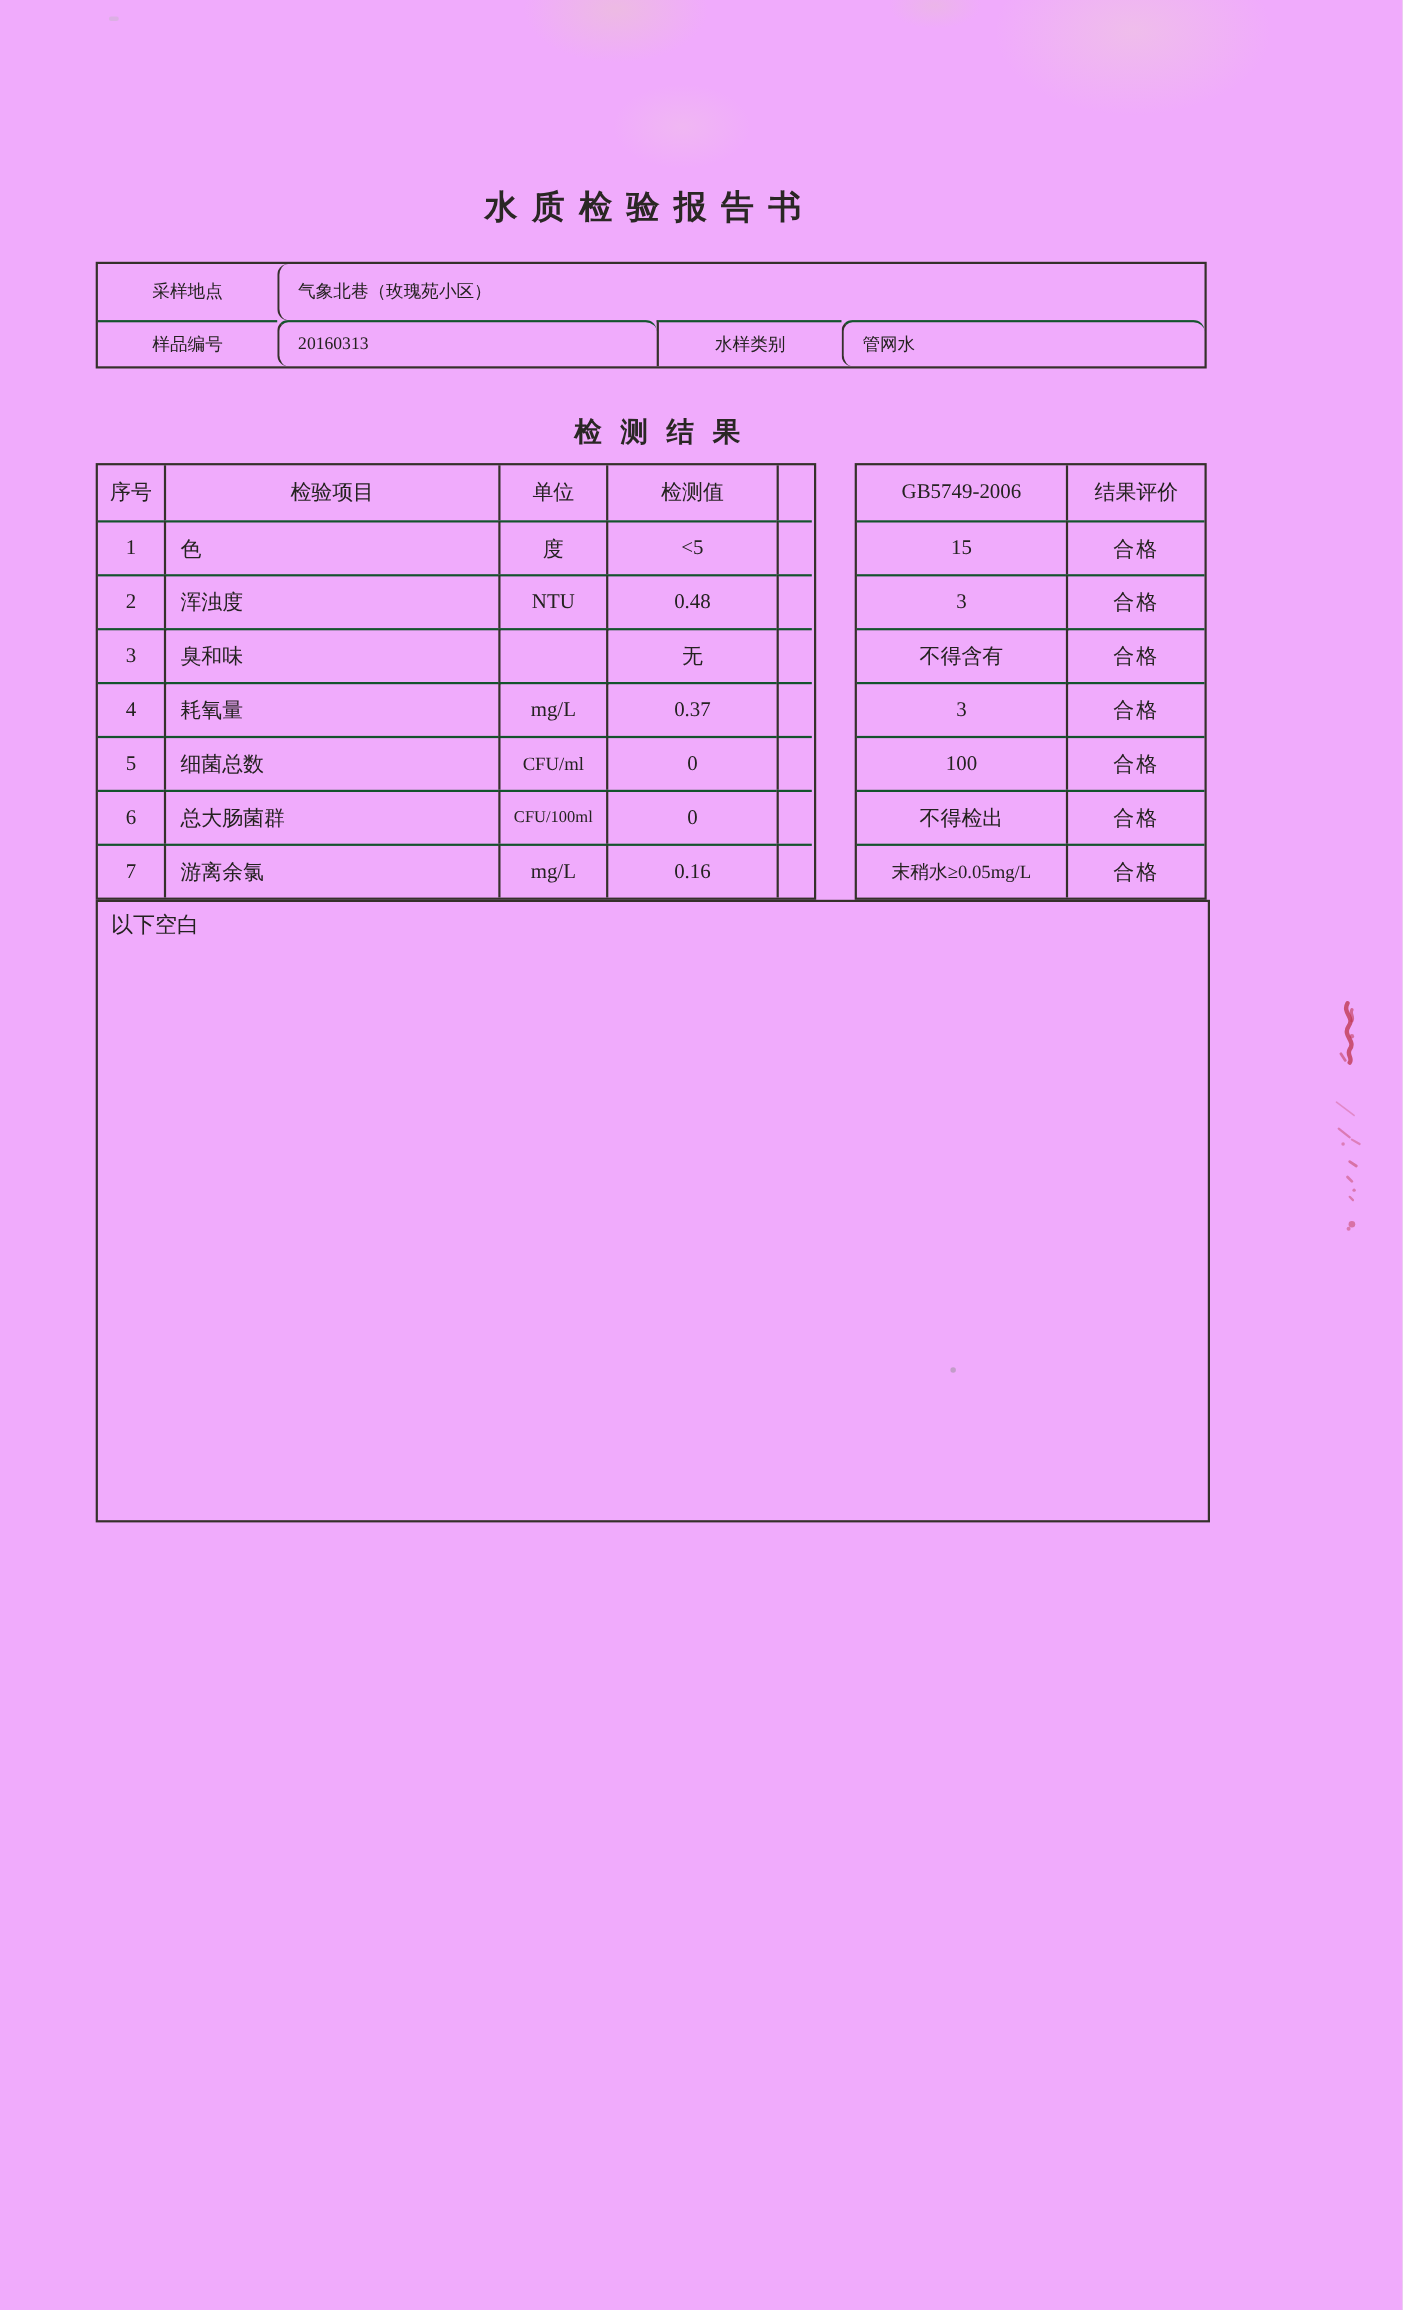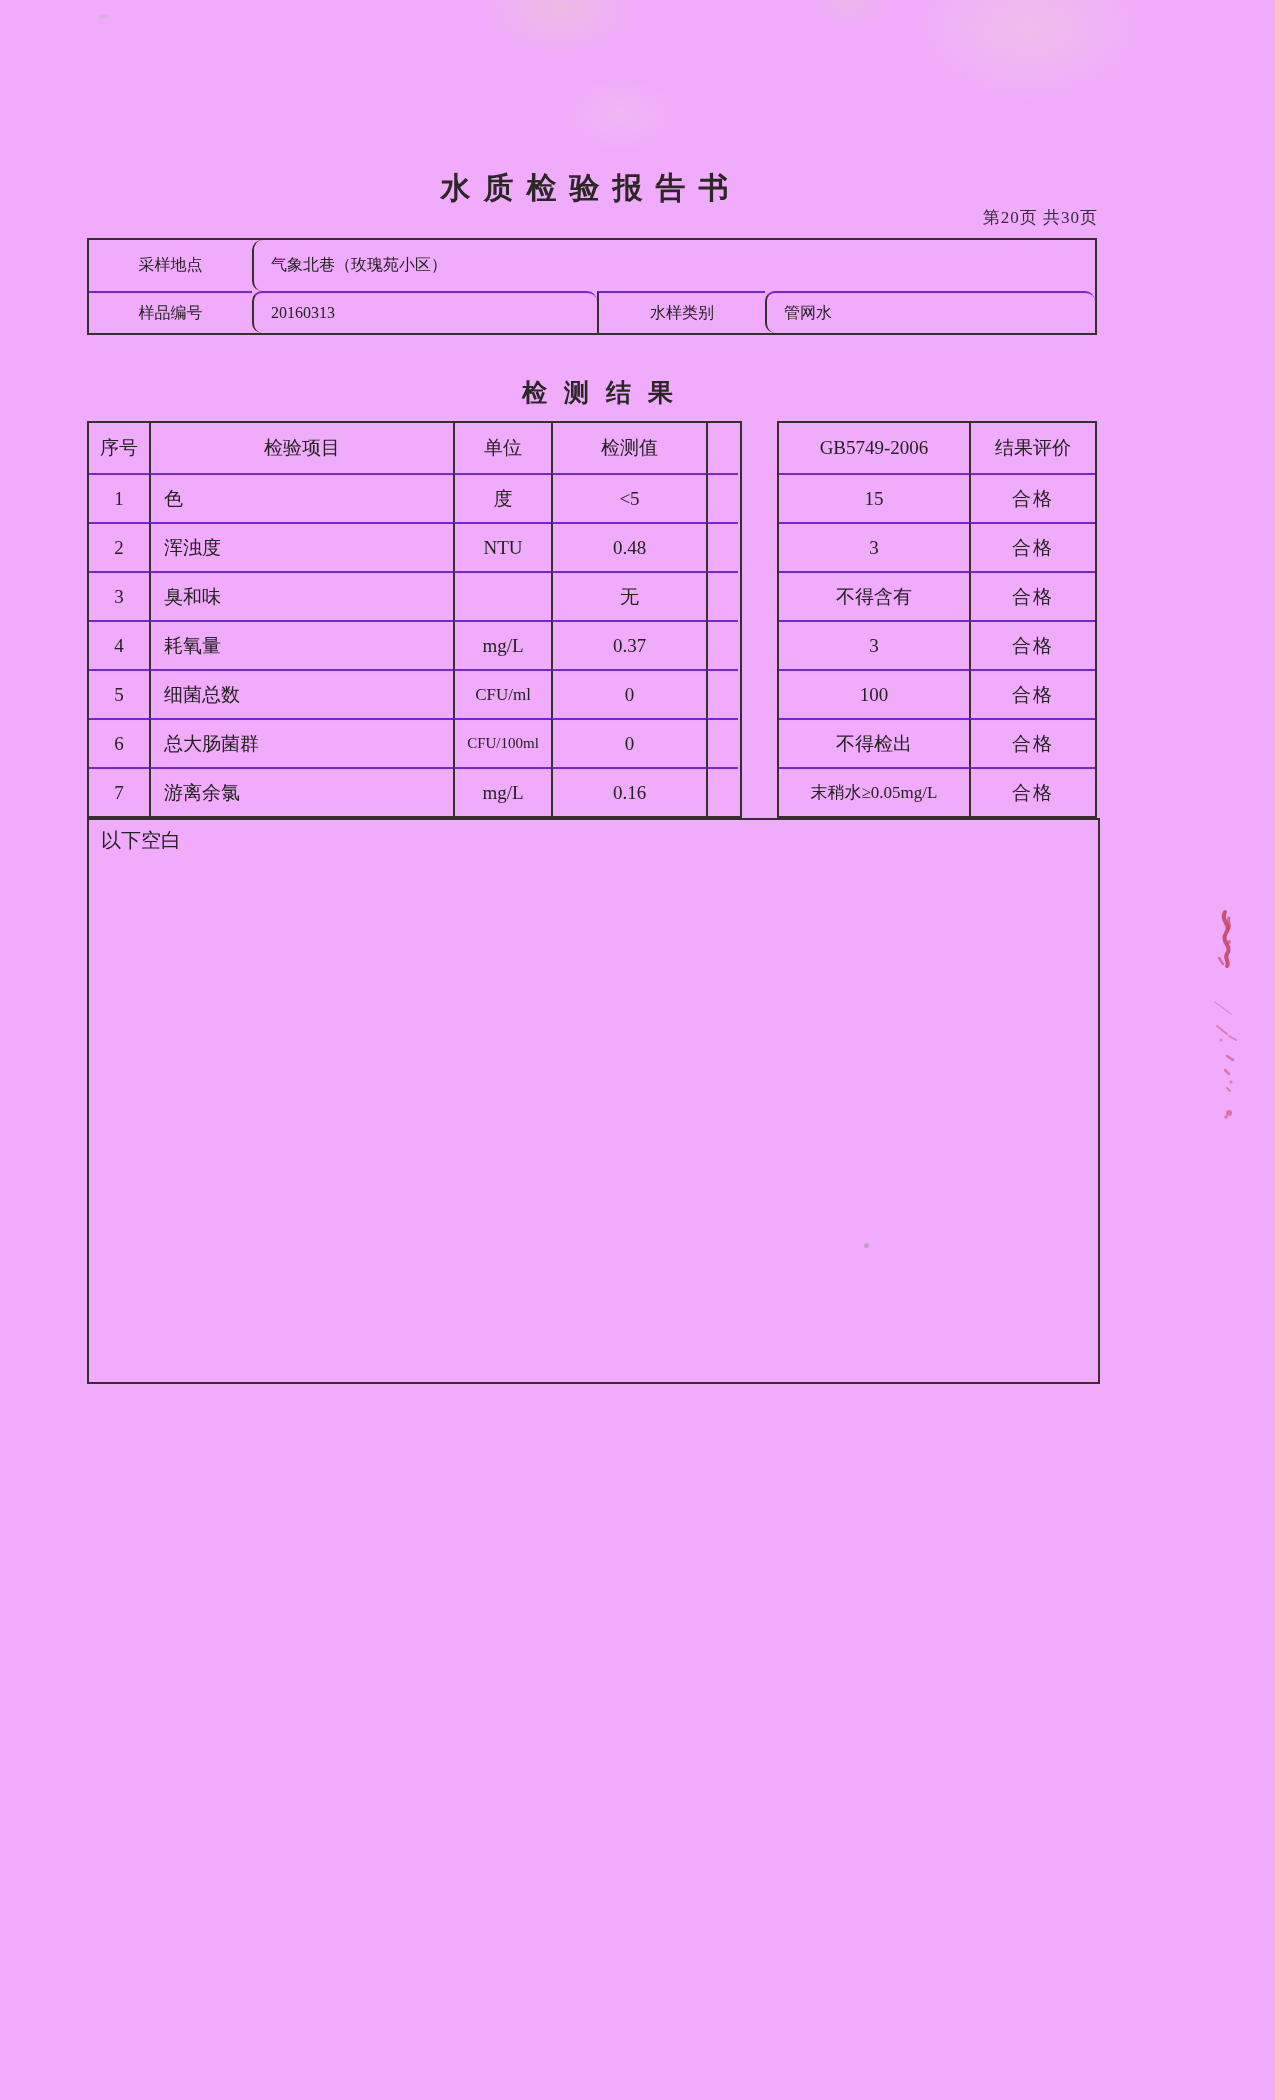--- a/index.html
+++ b/index.html
@@ -41,21 +41,21 @@
 
   .grid{
     position:absolute;display:grid;box-sizing:border-box;
     border:2px solid #35302b;background:transparent;
   }
   .c{
     display:flex;align-items:center;justify-content:center;
     font-size:19px;box-sizing:border-box;white-space:nowrap;
   }
   .bl{border-left:2px solid #35302b;}
-  .bt{border-top:2px solid #6d28d9;text-align:right;}
+  .bt{border-top:2px solid #14532d;text-align:right;}
   .item{justify-content:flex-start;padding-left:13px;}
   .vleft{justify-content:flex-start;padding-left:17px;border-radius:10px;}
   .small{font-size:17px;}
   .smaller{font-size:15px;}
   .tight{font-size:17px;}
   .eval{letter-spacing:2px;}
 
   .sample{
     left:87px;top:238px;width:1010px;
     grid-template-columns:163px 345px 168px 330px;
@@ -87,21 +87,20 @@
   .speck-mid{left:864px;top:1243px;width:5px;height:5px;background:#8a8a8a;opacity:.45;}
   .speck-top{left:99px;top:15px;width:9px;height:4px;border-radius:2px;background:#b8b8b8;opacity:.35;}
 </style>
 </head>
 <body>
 
 <div class="page">
 
   <h1 class="title">水质检验报告书</h1>
 
-  <div class="page-indicator">第20页 共30页</div>
 
   <div class="grid sample">
     <div class="c">采样地点</div>
     <div class="c bl vleft span3">气象北巷（玫瑰苑小区）</div>
     <div class="c bt">样品编号</div>
     <div class="c bt bl vleft">20160313</div>
     <div class="c bt bl">水样类别</div>
     <div class="c bt bl vleft">管网水</div>
   </div>
 

